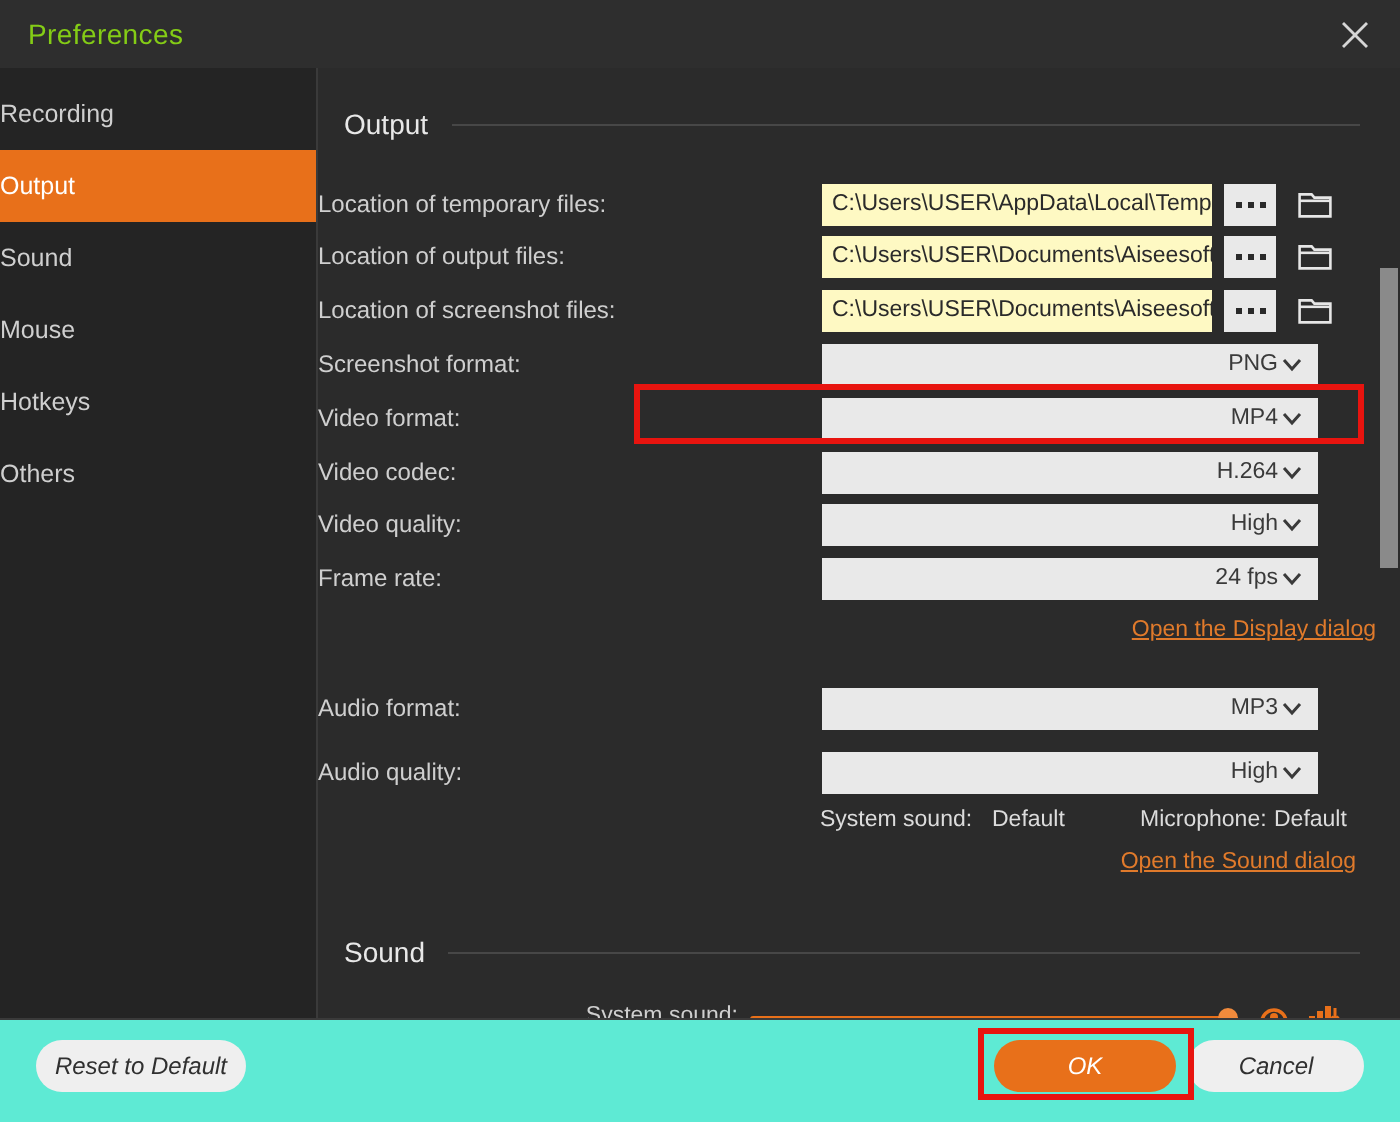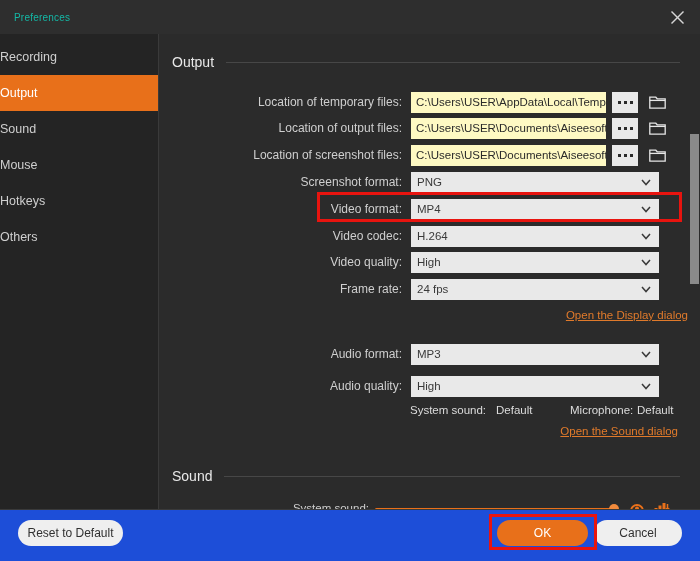--- a/index.html
+++ b/index.html
@@ -18,22 +18,22 @@
 
   
   #titlebar {
     position: absolute; left: 0; top: 0;
     width: 700px; height: 34px;
     background: #2e2e2e;
     display: flex; align-items: center;
   }
   #title-text {
     margin-left: 14px;
-    font-size: 10px;
-    color: #14b8a6;
+    font-size: 14px;
+    color: #84cc16;
     letter-spacing: .2px;
   }
   #close-btn {
     position: absolute; right: 0; top: 0;
     width: 46px; height: 34px;
     display: flex; align-items: center; justify-content: center;
     cursor: pointer;
   }
   #close-btn svg { display: block; }
 
@@ -80,21 +80,20 @@
     flex: 1; height: 1px; background: #474747; margin-left: 12px; margin-right: 8px;
   }
 
   .row {
     position: absolute;
     left: 0; width: 530px; height: 22px;
     display: flex; align-items: center;
   }
   .row .lbl {
     width: 252px;
-    text-align: right;
     font-size: 12px;
     color: #cfcfcf;
     padding-right: 9px;
     white-space: nowrap;
   }
 
   .txtfield {
     height: 21px;
     background: #fef9c3;
     color: #2a2a2a;
@@ -126,21 +125,21 @@
   .combo {
     height: 21px;
     background: #e9e9e9;
     color: #3a3a3a;
     font-size: 11.5px;
     display: flex; align-items: center;
     padding-left: 6px; padding-right: 6px;
     cursor: pointer;
     position: relative;
   }
-  .combo .cval { flex: 1; white-space: nowrap; overflow: hidden; }
+  .combo .cval { flex: 1; white-space: nowrap; overflow: hidden; text-align: right; }
   .combo .chev { width: 14px; height: 14px; display: block; }
 
   .link {
     position: absolute;
     font-size: 11.5px;
     color: #e07a2b;
     text-decoration: underline;
     cursor: pointer;
     white-space: nowrap;
   }
@@ -176,21 +175,22 @@
     position: absolute; right: 1px;
     width: 9px;
     background: #8a8a8a;
     cursor: pointer;
   }
 
   
   #footer {
     position: absolute; left: 0; top: 509px;
     width: 700px; height: 52px;
-    background: #1d4ed8;
+    background: #5eead4;
+    font-style: italic;
   }
   #footer-rule {
     position: absolute; left: 0; top: 0; width: 700px; height: 1px;
     background: #3a3a3a;
   }
   .pill {
     position: absolute;
     height: 26px;
     border-radius: 13px;
     display: flex; align-items: center; justify-content: center;

